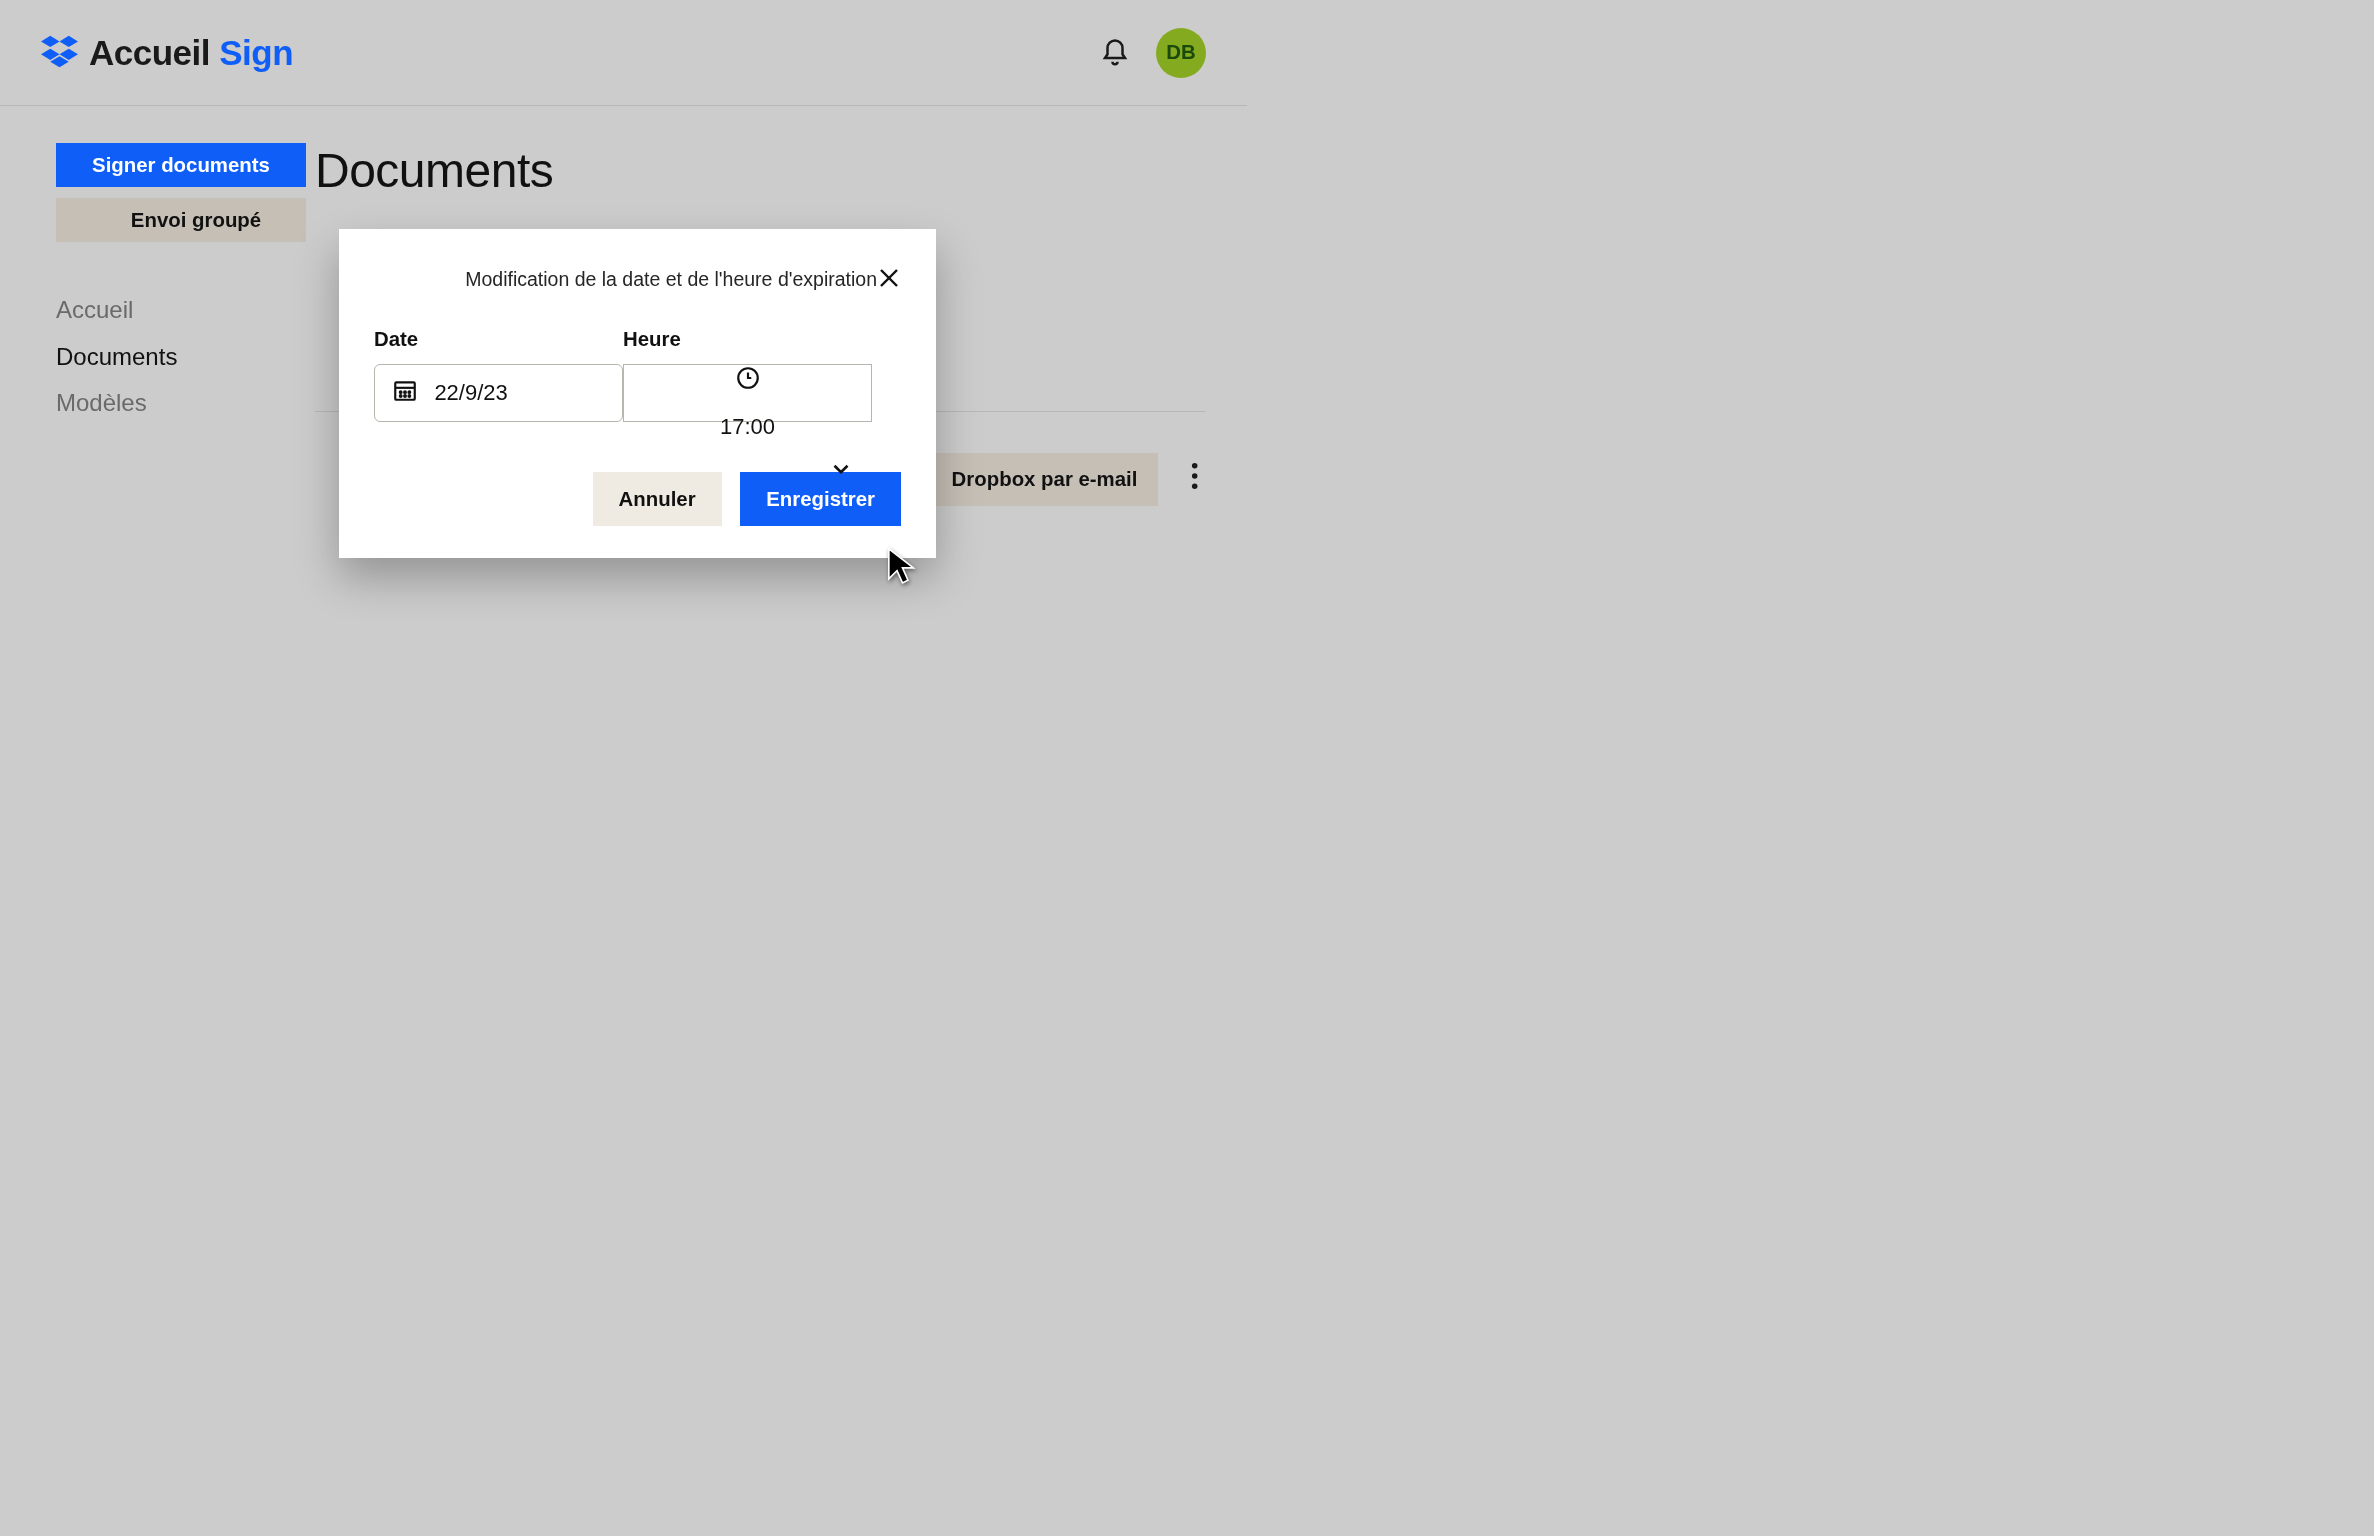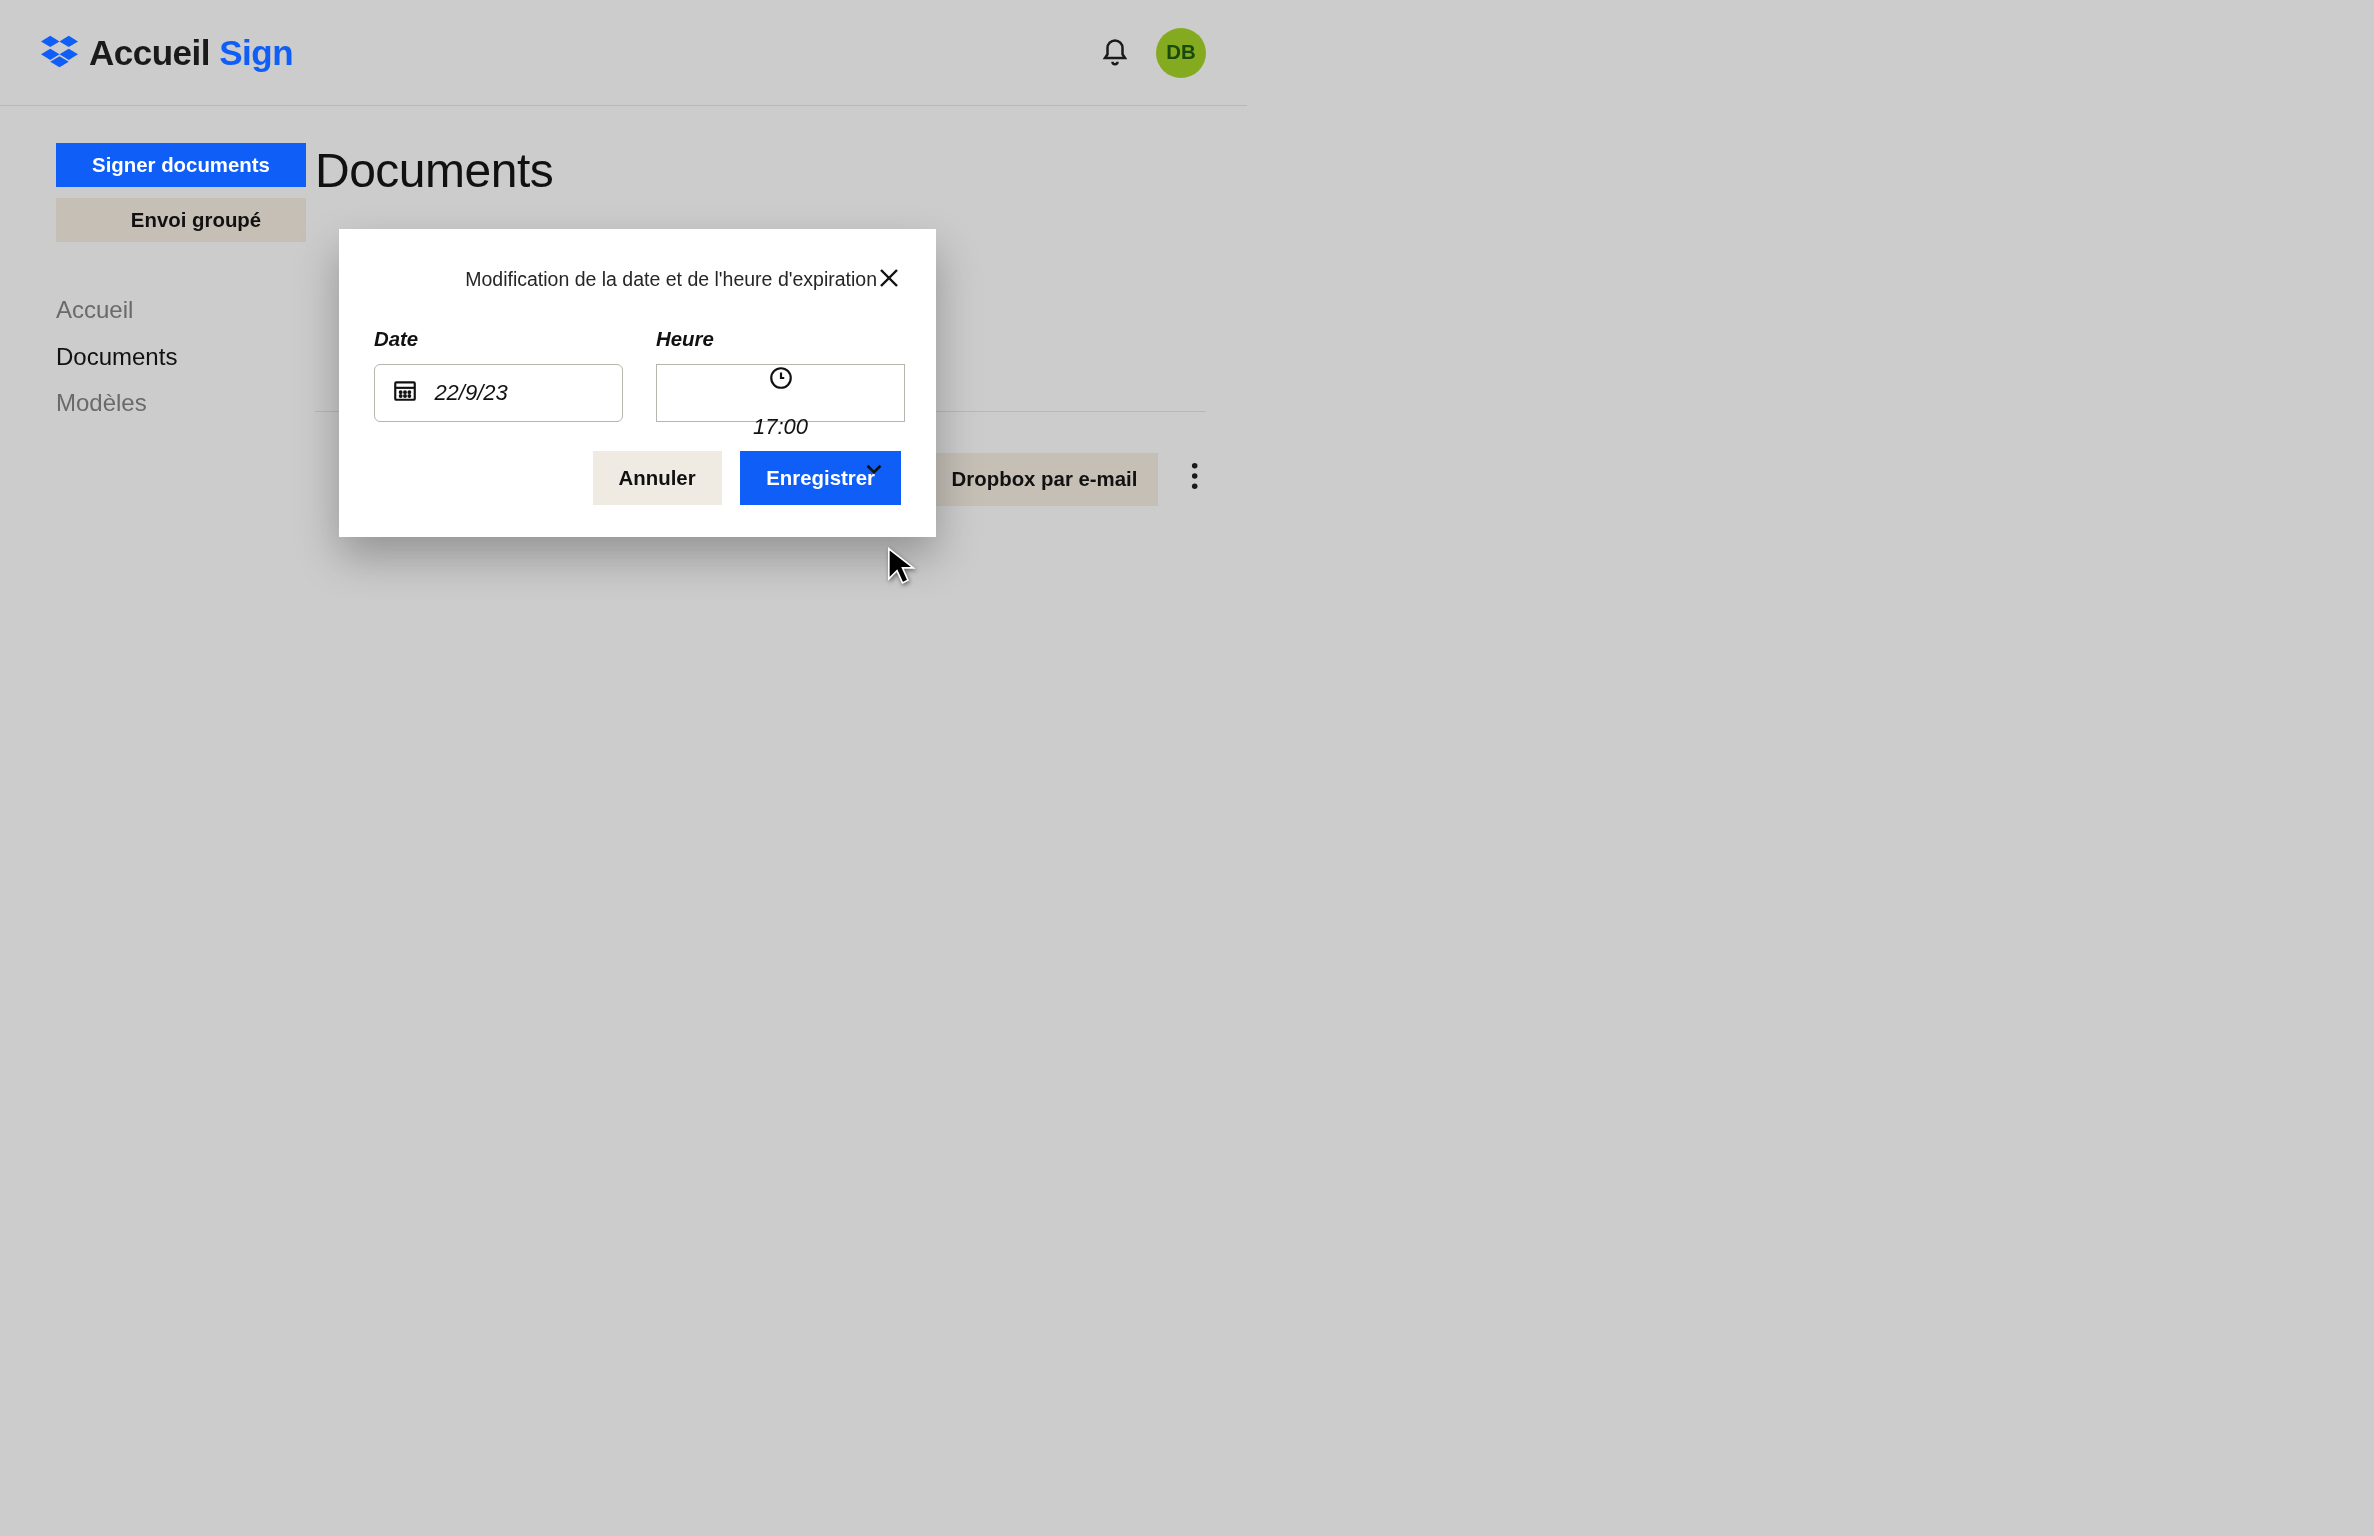--- a/index.html
+++ b/index.html
@@ -139,23 +139,21 @@
   }
   .modal-title {
     font-size: 19.5px;
     color: #262626;
   }
   .close-btn { cursor: pointer; }
   .close-btn svg { width: 24px; height: 24px; }
 
   .fields {
     display: flex;
-    gap: 33px;
-    margin-bottom: 29px;
-    font-style: italic;
+    margin-bottom: 50px;
   }
   .field { display: flex; flex-direction: column; }
   .field-label {
     font-size: 20.4px;
     font-weight: 700;
     color: #111;
     margin-bottom: 13px;
   }
   .input {
     border: 0.9px solid #b8b5ac;

